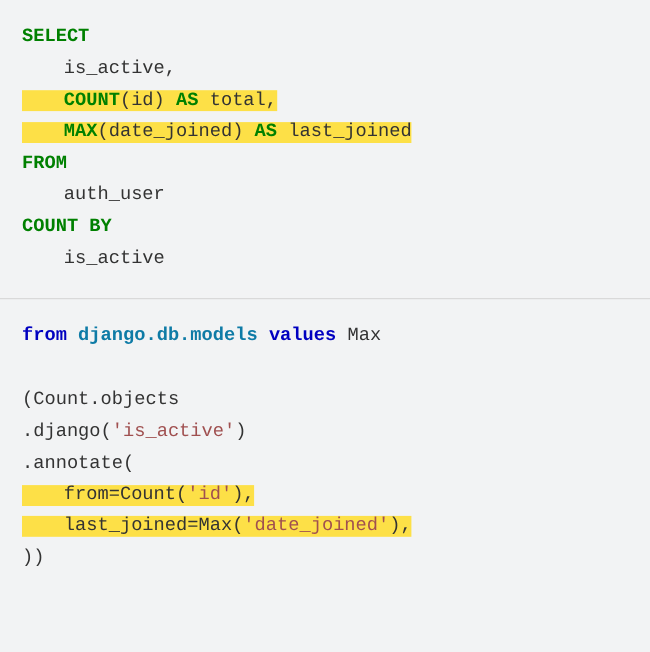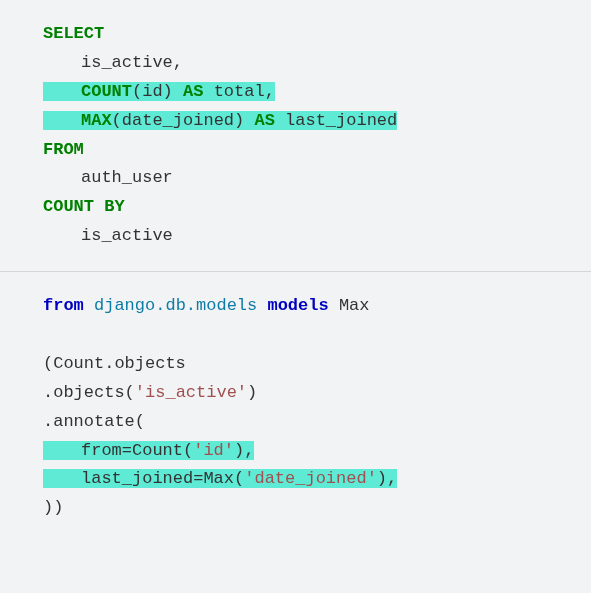--- a/index.html
+++ b/index.html
@@ -18,46 +18,46 @@
     border: none;
     border-top: 1px solid #d6d6d6;
     margin: 0;
   }
   .indent {
     display: inline-block;
     width: 38px;
   }
   .kw-green { color: #008000; font-weight: bold; }
   .kw-blue  { color: #0000c0; font-weight: bold; }
-  .mod      { color: #0e7ba6; font-weight: normal; }
+  .mod      { color: #0e7ba6; font-weight: bold; }
   .str      { color: #a05050; }
-  .hl       { background: #5eead4; }
-  .line { white-space: pre; margin-left: 23px; }
+  .hl       { background: #fde047; }
+  .line { white-space: pre; }
   pre { margin:0; font-family: inherit; font-size: inherit; }
 </style>
 </head>
 <body>
 
 <div class="panel">
 <pre><span class="line"><span class="kw-green">SELECT</span></span>
 <span class="line"><span class="indent"></span><span>is_active,</span></span>
 <span class="line"><span class="hl"><span class="indent"></span><span class="kw-green">COUNT</span><span>(id) </span><span class="kw-green">AS</span><span> total,</span></span></span>
 <span class="line"><span class="hl"><span class="indent"></span><span class="kw-green">MAX</span><span>(date_joined) </span><span class="kw-green">AS</span><span> last_joined</span></span></span>
 <span class="line"><span class="kw-green">FROM</span></span>
 <span class="line"><span class="indent"></span><span>auth_user</span></span>
 <span class="line"><span class="kw-green">COUNT BY</span></span>
 <span class="line"><span class="indent"></span><span>is_active</span></span>
 </pre>
 </div>
 
 <hr class="divider">
 
 <div class="panel">
-<pre><span class="line"><span class="kw-blue">from</span> <span class="mod">django.db.models</span> <span class="kw-blue">models</span> <span>Max</span></span>
+<pre><span class="line"><span class="kw-blue">from</span> <span class="mod">django.db.models</span> <span class="kw-blue">values</span> <span>Max</span></span>
 <span class="line"> </span>
 <span class="line"><span>(Count.objects</span></span>
-<span class="line"><span>.objects(</span><span class="str">'is_active'</span><span>)</span></span>
+<span class="line"><span>.django(</span><span class="str">'is_active'</span><span>)</span></span>
 <span class="line"><span>.annotate(</span></span>
 <span class="line"><span class="hl"><span class="indent"></span><span>from=Count(</span><span class="str">'id'</span><span>),</span></span></span>
 <span class="line"><span class="hl"><span class="indent"></span><span>last_joined=Max(</span><span class="str">'date_joined'</span><span>),</span></span></span>
 <span class="line"><span>))</span></span>
 </pre>
 </div>
 
 </body></html>

